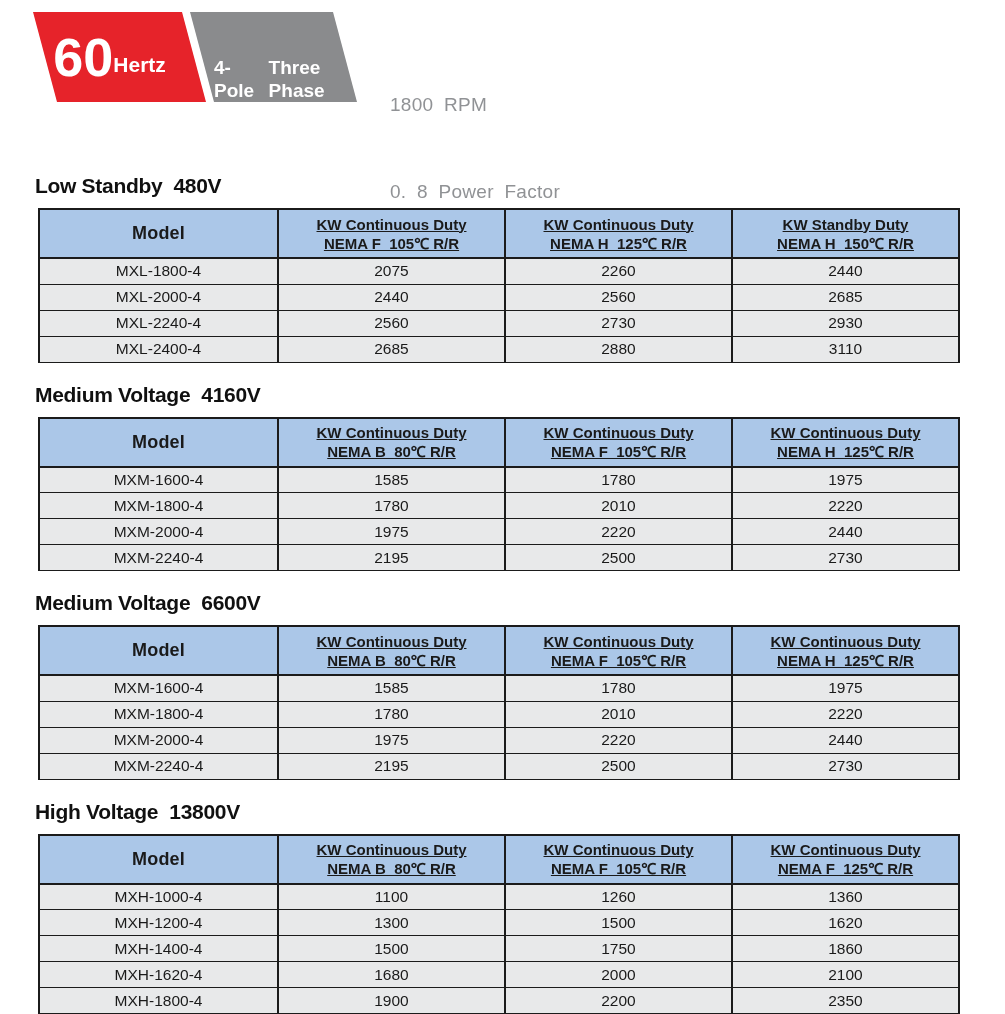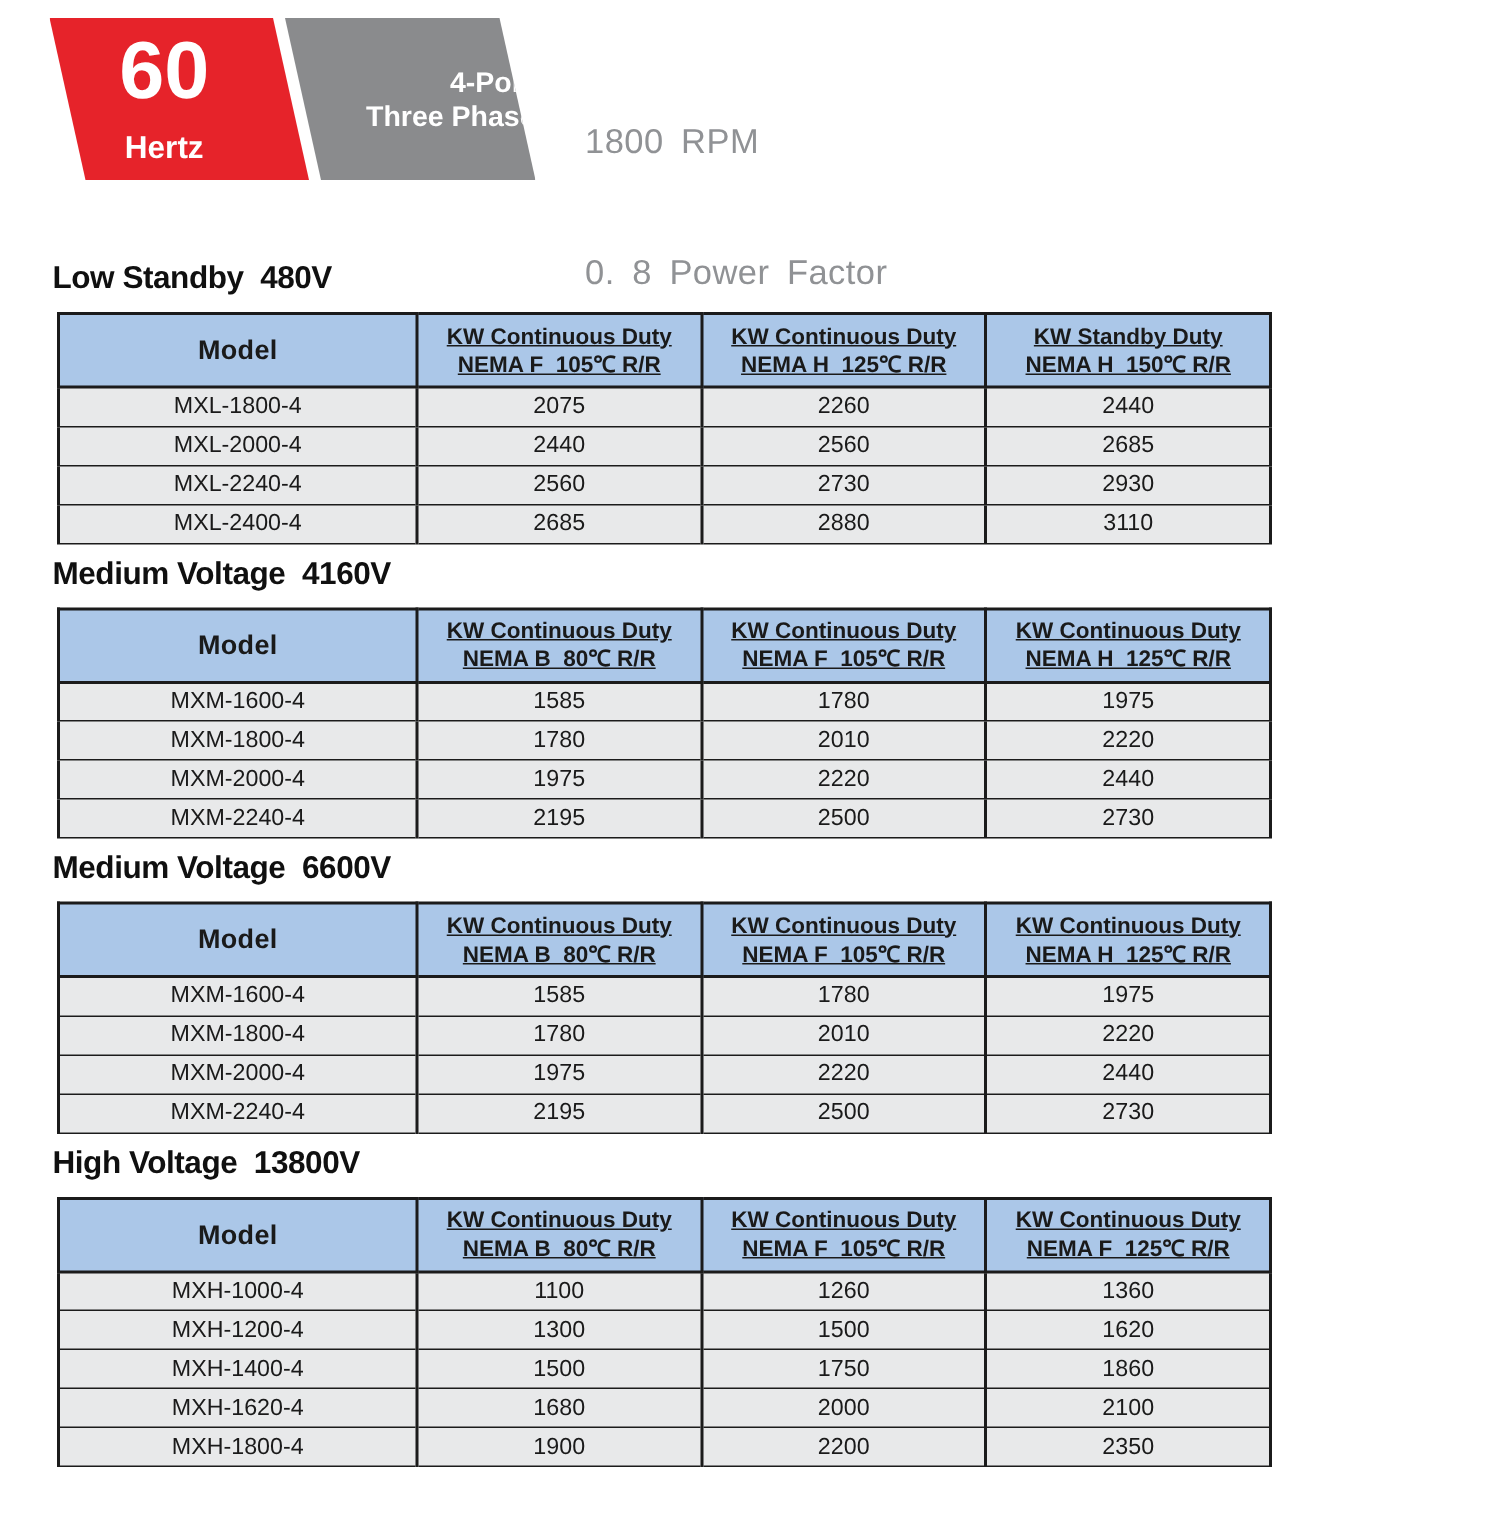--- a/index.html
+++ b/index.html
@@ -17,24 +17,24 @@
     position: relative;
     font-family: "Liberation Sans", sans-serif;
     color: #1a1a1a;
     overflow: hidden;
   }
 
   
   .hdr { position: absolute; top: 12px; left: 33px; height: 100px; }
   .badge-row { display: flex; align-items: flex-start; }
   .badge {
-    height: 108px;
+    height: 90px;
     clip-path: polygon(0 0, calc(100% - 24px) 0, 100% 100%, 24px 100%);
     color: #ffffff;
-    display: flex; flex-direction: column; align-items: center; justify-content: center;
+    display: flex; align-items: center; justify-content: center;
   }
   .badge-red {
     width: 173px;
     background: var(--badge-red, #e6232a);
     padding-right: 26px; padding-left: 6px;
   }
   .freq-num {
     font-size: 54px; font-weight: bold; line-height: 50px; letter-spacing: 0px;
   }
   .freq-unit {
@@ -44,39 +44,39 @@
     width: 167px;
     background: var(--badge-gray, #8a8b8d);
     margin-left: -16px;
     align-items: flex-end;
     padding-left: 24px; padding-top: 2px;
     font-size: 19px; font-weight: bold; line-height: 23px;
   }
   .pole-line2 { padding-left: 10px; }
 
   .conditions {
-    position: absolute; left: 357px; top: 10px;
+    position: absolute; left: 357px; top: 20px;
     color: var(--conditions-text, #909295);
-    font-size: 23px; line-height: 29px;
+    font-size: 19px; line-height: 29px;
     word-spacing: 5px; letter-spacing: 0.3px;
     white-space: pre;
   }
 
   
   .content { position: absolute; top: 174px; left: 38px; width: 942px; }
-  .spec-section { margin-top: 8px; }
+  .spec-section { margin-top: 20px; }
   .spec-section:first-child { margin-top: 0; }
   .sec-title {
     font-size: 21px; font-weight: bold; line-height: 24px;
     letter-spacing: -0.3px; color: #101010;
     margin: 0 0 10px -3px;
     white-space: pre;
   }
   table.spec-table {
-    width: 810px;
+    width: 922px;
     border-collapse: collapse;
     table-layout: fixed;
   }
   .spec-table col.c0 { width: 239px; }
   .spec-table th, .spec-table td {
     border: 2px solid var(--border-dark, #1b1b1b);
     text-align: center;
     vertical-align: middle;
   }
   .spec-table th {

